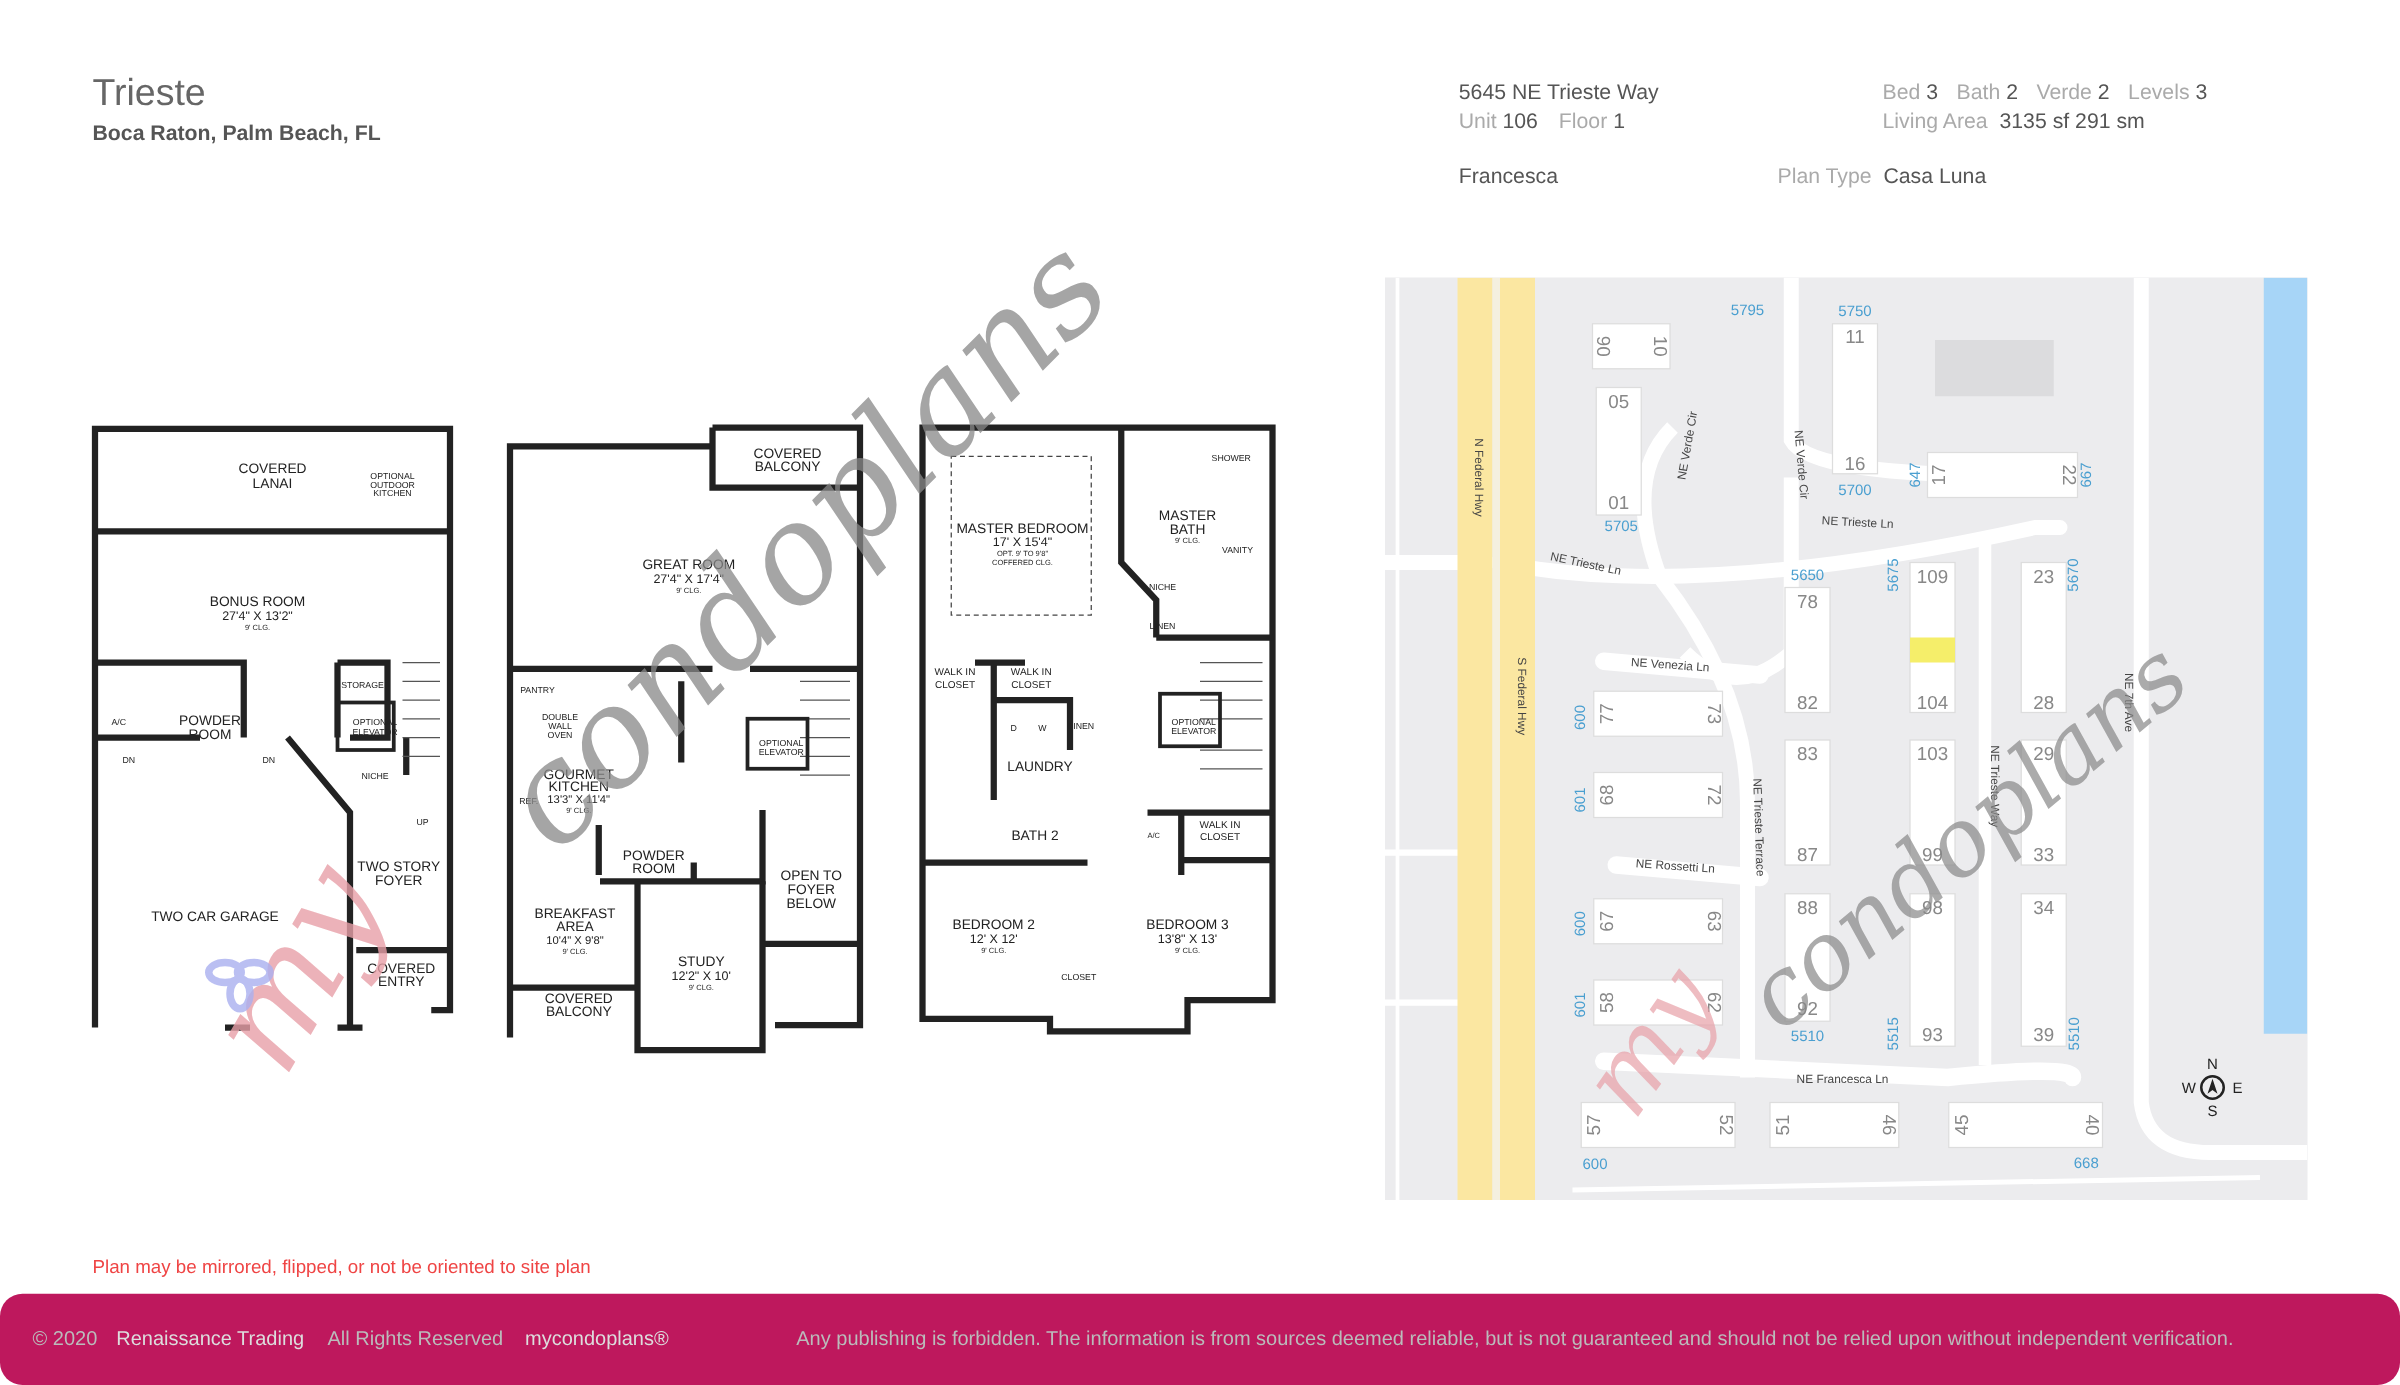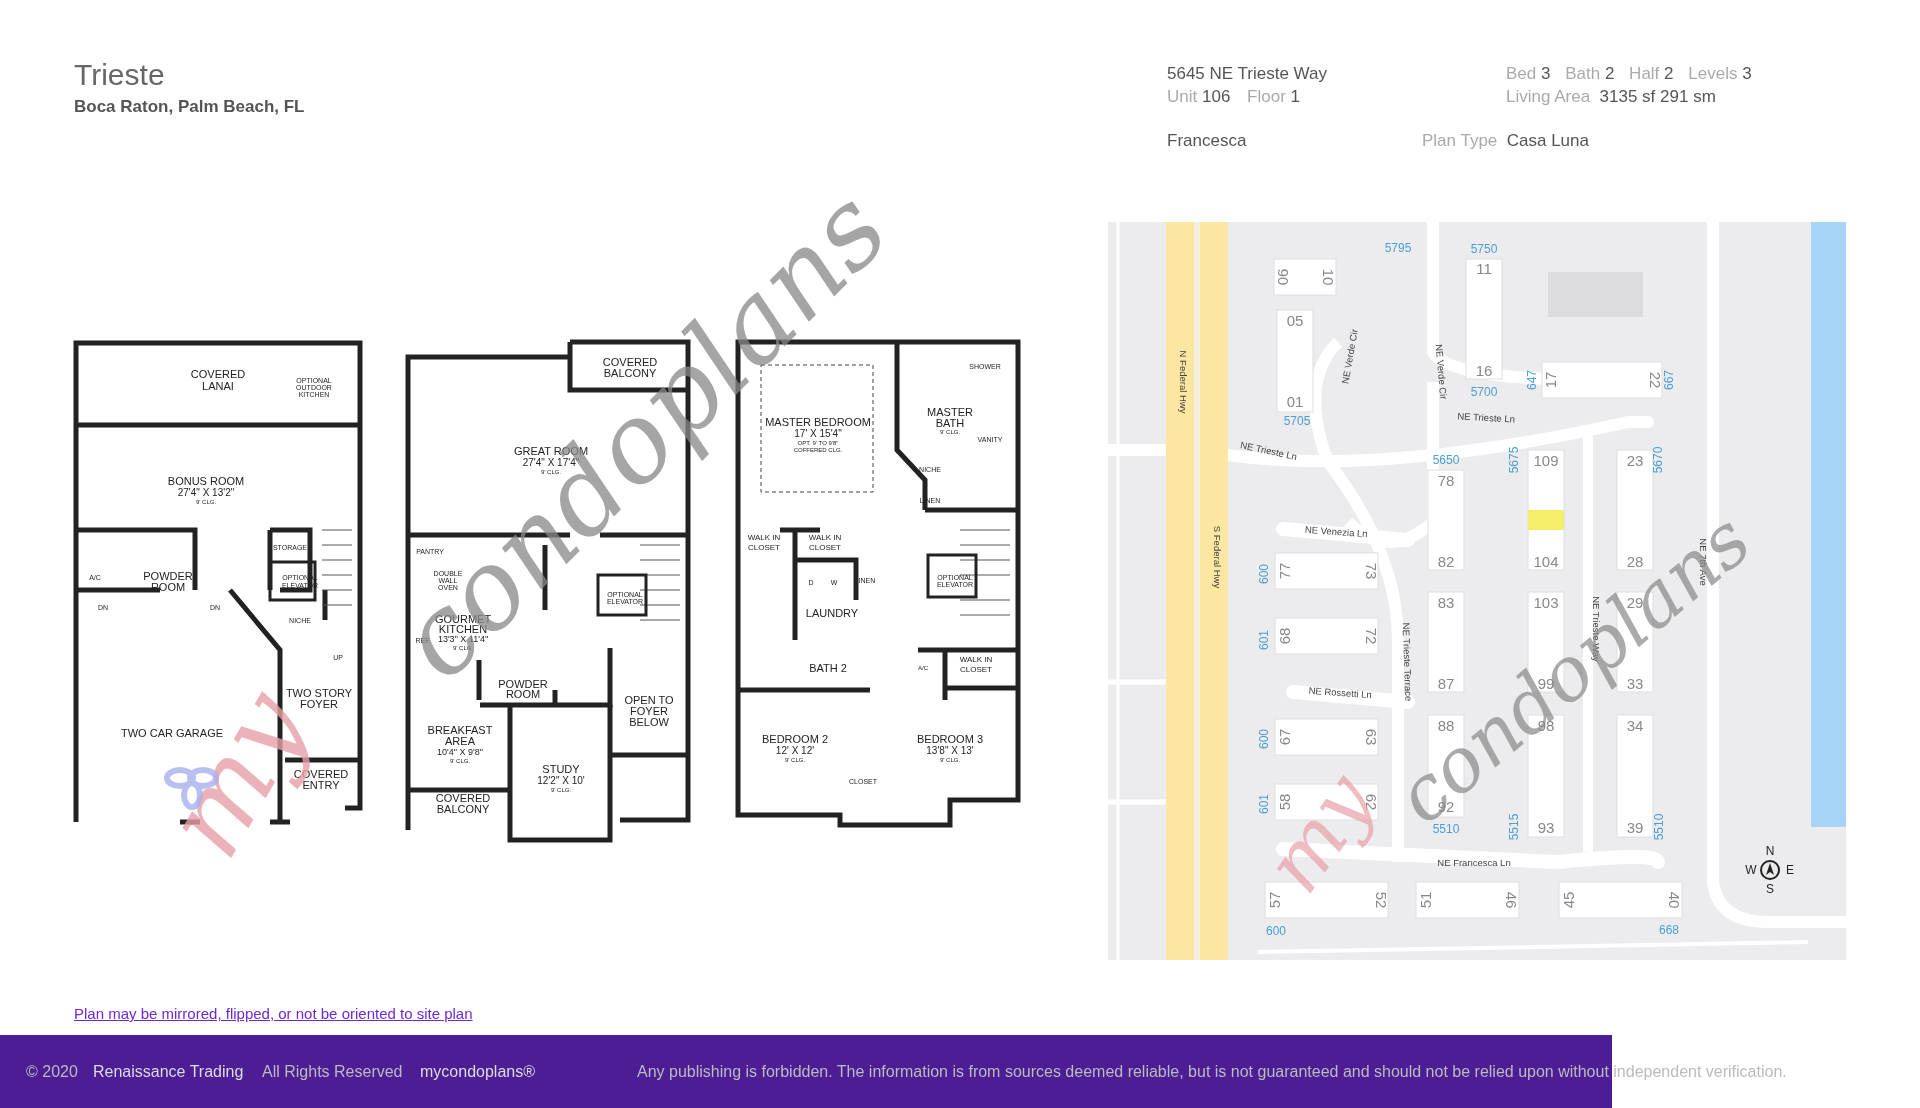--- a/index.html
+++ b/index.html
@@ -3,22 +3,22 @@
 <meta charset="utf-8">
 <style>
   html,body{margin:0;padding:0;}
   body{width:1920px;height:1108px;background:#fff;position:relative;overflow:hidden;font-family:"Liberation Sans",sans-serif;color:#555;}
   .abs{position:absolute;}
   .title{left:74px;top:58px;font-size:30px;color:#666;font-weight:normal;}
   .subtitle{left:74px;top:97px;font-size:17px;color:#555;font-weight:bold;}
   .info{font-size:17px;color:#555;white-space:nowrap;}
   .info .lbl{color:#aaa;}
   .info .val{color:#555;margin-right:10px;}
-  .note{left:74px;top:1005px;font-size:15px;color:#6d28d9;text-decoration:underline;}
-  .footer{left:0;top:1035px;width:1612px;height:73px;background:#4c1d95;color:#ddd;font-size:16px;}
+  .note{left:74px;top:1005px;font-size:15px;color:#ef4444;}
+  .footer{left:0;top:1035px;width:1920px;height:73px;background:#be185d;color:#ddd;font-size:16px;border-radius:18px;}
   .footer span{position:absolute;top:28px;white-space:nowrap;}
   .footer .dim{color:#bbb;}
   .map{left:1108px;top:222px;width:738px;height:738px;background:#ececee;overflow:hidden;}
   .fp-text{font-family:"Liberation Sans",sans-serif;fill:#222;text-anchor:middle;}
   .map-text{font-family:"Liberation Sans",sans-serif;}
   .unit-num{fill:#888;font-size:15px;text-anchor:middle;}
   .addr{fill:#4a9fd0;font-size:12px;text-anchor:middle;}
   .street{fill:#444;font-size:9.5px;text-anchor:middle;}
 </style>
 </head>
@@ -34,21 +34,21 @@
   <span class="lbl">Floor</span>
   <span class="val">1</span>
 </div>
 <div class="abs info" style="left:1167px;top:131px;">Francesca</div>
 
 <div class="abs info" style="left:1506px;top:64px;">
   <span class="lbl">Bed</span>
   <span class="val">3</span>
   <span class="lbl">Bath</span>
   <span class="val">2</span>
-  <span class="lbl">Half</span>
+  <span class="lbl">Verde</span>
   <span class="val">2</span>
   <span class="lbl">Levels</span>
   <span class="val">3</span>
 </div>
 <div class="abs info" style="left:1506px;top:87px;">
   <span class="lbl">Living Area</span>&nbsp;
   <span class="val">3135 sf 291 sm</span>
 </div>
 <div class="abs info" style="left:1422px;top:131px;">
   <span class="lbl">Plan Type</span>&nbsp;

